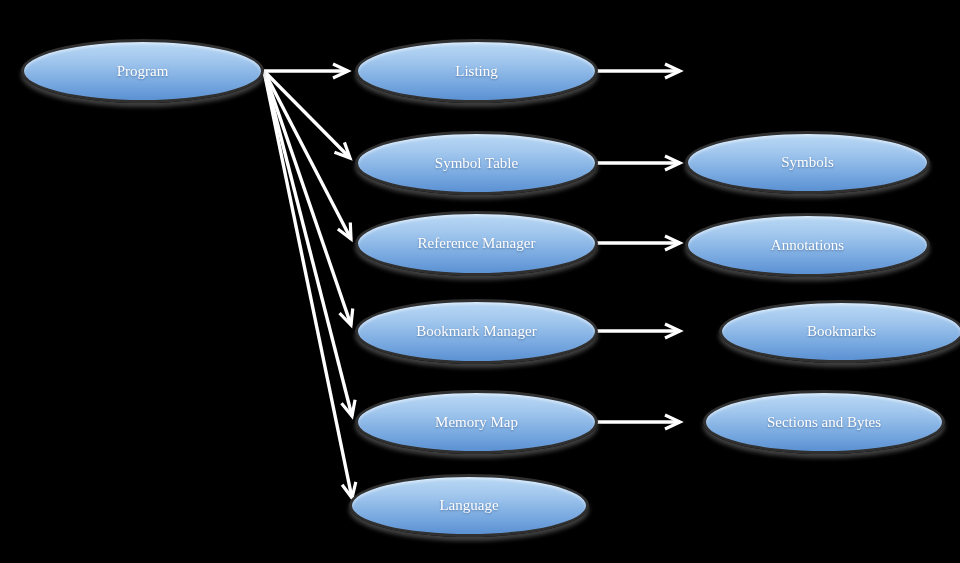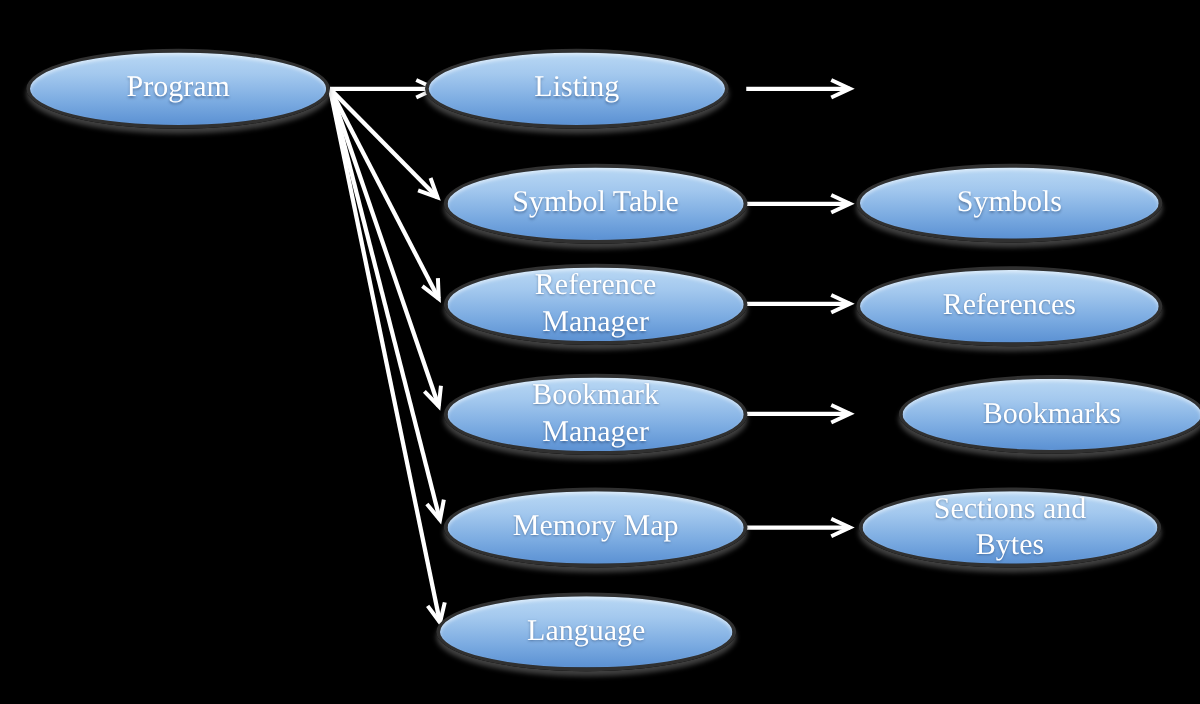--- a/index.html
+++ b/index.html
@@ -32,21 +32,21 @@
       #a3c8ee 30%,
       #7babe1 68%,
       #5b91d3 100%);
     box-shadow: 0 4px 4px rgba(130,130,130,0.5),
                 inset 0 2px 3px rgba(255,255,255,0.5);
     display: flex;
     align-items: center;
     justify-content: center;
     text-align: center;
     color: #ffffff;
-    font-size: 24px;
+    font-size: 15px;
     line-height: 1.22;
   }
   .node .label {
     display: block;
     max-width: 180px;
     text-shadow: 0 1px 2px rgba(15,35,70,0.4);
   }
 </style>
 </head>
 <body>
@@ -71,21 +71,21 @@
       <line x1="597" y1="243" x2="680" y2="243" marker-end="url(#ah)"></line>
       <line x1="597" y1="331" x2="680" y2="331" marker-end="url(#ah)"></line>
       <line x1="597" y1="422" x2="680" y2="422" marker-end="url(#ah)"></line>
     </g>
   </svg>
 
   <div class="node" style="left:21px; top:39px; width:243px; height:64px;">
     <span class="label">Program</span>
   </div>
 
-  <div class="node" style="left:340px; top:39px; width:243px; height:64px;">
+  <div class="node" style="left:355px; top:39px; width:243px; height:64px;">
     <span class="label">Listing</span>
   </div>
 
   <div class="node" style="left:355px; top:131px; width:243px; height:64px;">
     <span class="label">Symbol Table</span>
   </div>
 
   <div class="node" style="left:355px; top:211px; width:243px; height:65px;text-align:center;">
     <span class="label">Reference Manager</span>
   </div>
@@ -101,24 +101,24 @@
   <div class="node" style="left:349px; top:474px; width:240px; height:63px;">
     <span class="label">Language</span>
   </div>
 
 
   <div class="node" style="left:685px; top:131px; width:245px; height:63px;">
     <span class="label">Symbols</span>
   </div>
 
   <div class="node" style="left:685px; top:213px; width:245px; height:64px;">
-    <span class="label">References</span>
+    <span class="label">Annotations</span>
   </div>
 
   <div class="node" style="left:719px; top:300px; width:245px; height:63px;">
     <span class="label">Bookmarks</span>
   </div>
 
-  <div class="node" style="left:687px; top:390px; width:242px; height:64px;">
+  <div class="node" style="left:703px; top:390px; width:242px; height:64px;">
     <span class="label">Sections and Bytes</span>
   </div>
 
 </div>
 
 </body></html>

